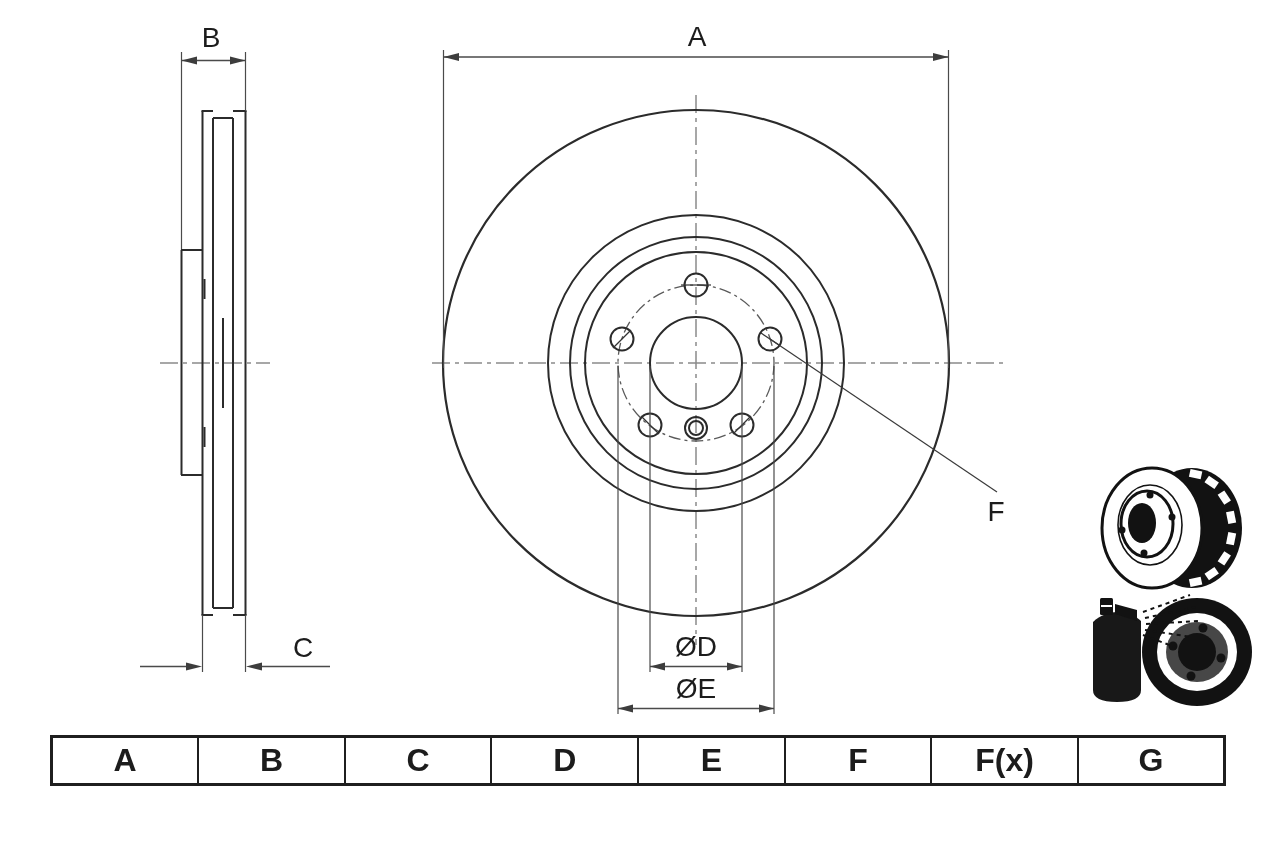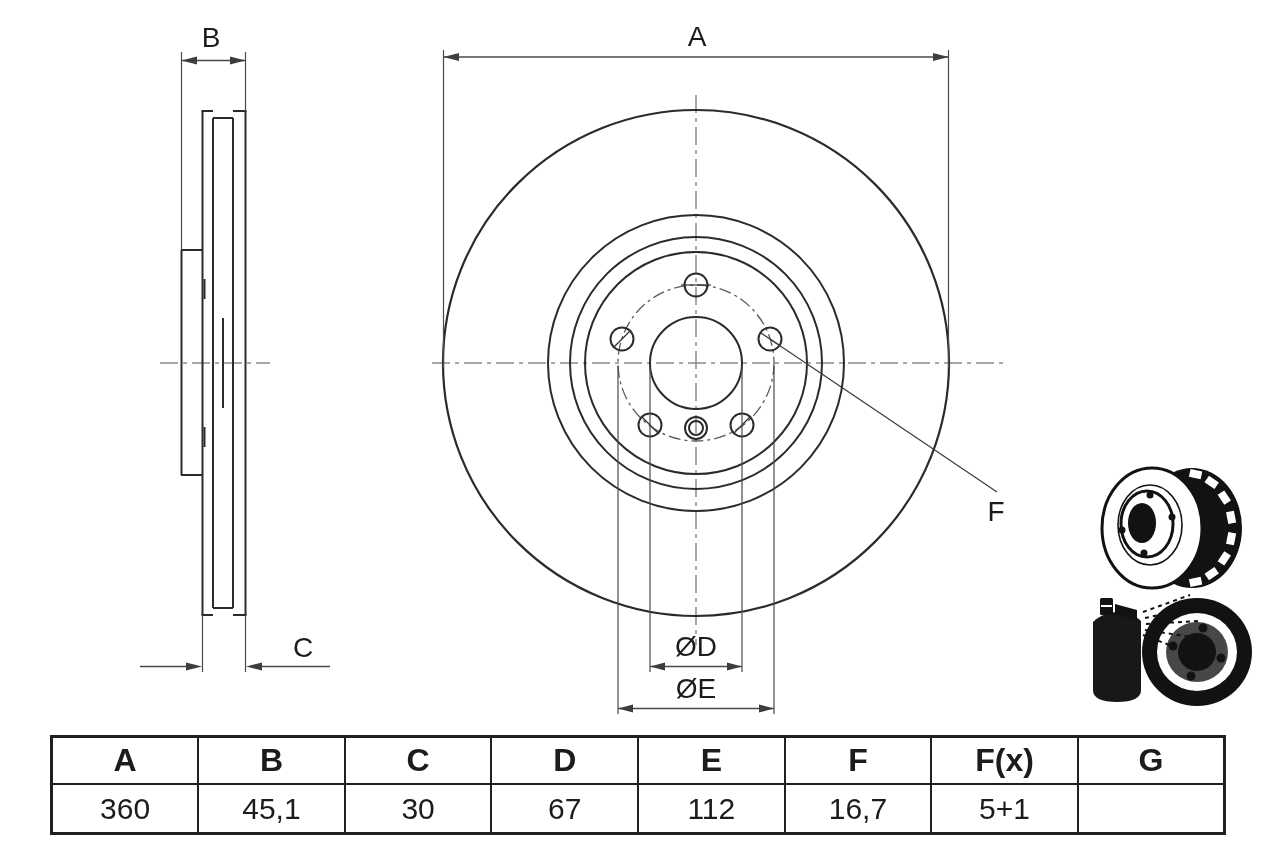--- a/index.html
+++ b/index.html
@@ -201,26 +201,16 @@
         <tr>
     <th>A</th>
     <th>B</th>
     <th>C</th>
     <th>D</th>
     <th>E</th>
     <th>F</th>
     <th>F(x)</th>
     <th>G</th>
   </tr>
-  <tr>
-    <td>360</td>
-    <td>45,1</td>
-    <td>30</td>
-    <td>67</td>
-    <td>112</td>
-    <td>16,7</td>
-    <td>5+1</td>
-    <td></td>
-  </tr>
 </tbody>
     </table>
 
 </div>
 
 </body></html>

